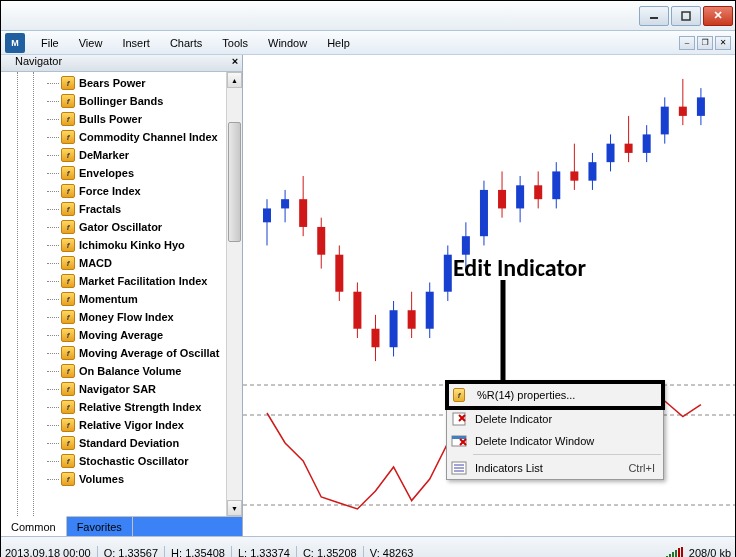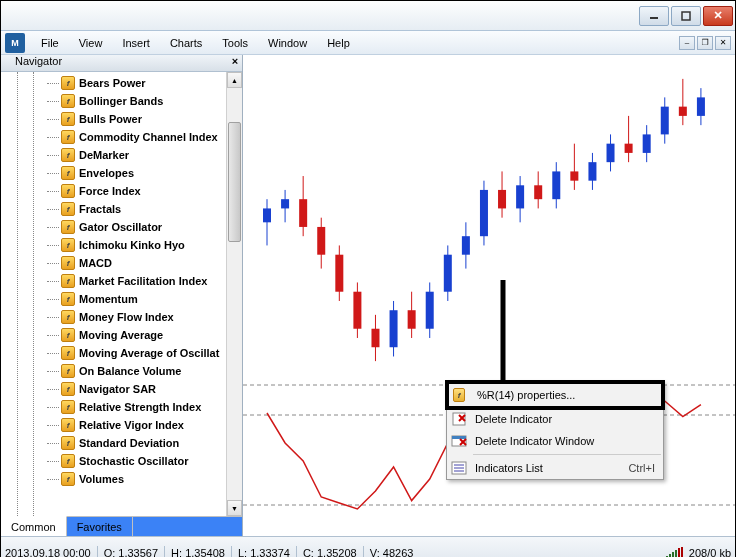--- a/index.html
+++ b/index.html
@@ -248,20 +248,21 @@
           <rect x="417.76" y="51.64179104477569" width="8" height="27.7611940298508" fill="#1840d0"></rect>
           <line x1="439.84" y1="23.880597014924895" x2="439.84" y2="70.14925373134287" stroke="#d01818" stroke-width="1"></line>
           <rect x="435.84" y="51.64179104477569" width="8" height="9.253731343283576" fill="#d01818"></rect>
           <line x1="457.91999999999996" y1="33.13432835820847" x2="457.91999999999996" y2="70.14925373134287" stroke="#1840d0" stroke-width="1"></line>
           <rect x="453.91999999999996" y="42.38805970149208" width="8" height="18.50746268656718" fill="#1840d0"></rect>
           <line x1="0" y1="330" x2="492" y2="330" stroke="#888" stroke-dasharray="4,3"></line>
           <line x1="0" y1="360" x2="492" y2="360" stroke="#888" stroke-dasharray="4,3"></line>
           <line x1="0" y1="450" x2="492" y2="450" stroke="#888" stroke-dasharray="4,3"></line>
           <path d="M24,358 L42.08,388 L60.16,406 L78.24,442 L96.32,448 L114.39999999999999,454 L132.48,436 L150.56,412 L168.64,445.6 L186.71999999999997,424 L204.79999999999998,388 L222.88,370 L240.95999999999998,352 L259.03999999999996,382 L277.12,358 L295.2,366.4 L313.28,352 L331.35999999999996,376 L349.43999999999994,354.4 L367.52,349.6 L385.59999999999997,364 L403.67999999999995,352 L421.76,346 L439.84,361.6 L457.91999999999996,349.6 " fill="none" stroke="#d01818" stroke-width="1.5"></path>
         </svg>
+      <div class="annotation" style="left:210px;">Edit Indicator</div>
       <svg style="position:absolute; left:210px; top:225px; width:60px; height:160px; pointer-events:none;">
         <line x1="50" y1="0" x2="50" y2="125" stroke="#000" stroke-width="5"></line>
         <line x1="50" y1="125" x2="5" y2="160" stroke="#000" stroke-width="5"></line>
       </svg>
 
       <div class="context-menu" style="top:326px; left:203px;">
         <div class="ctx-highlight">
           <div class="ctx-item">
             <span class="ctx-icon">
                 <span class="ind-icon" style="background:linear-gradient(#ffe080,#e8b030);">f</span>

